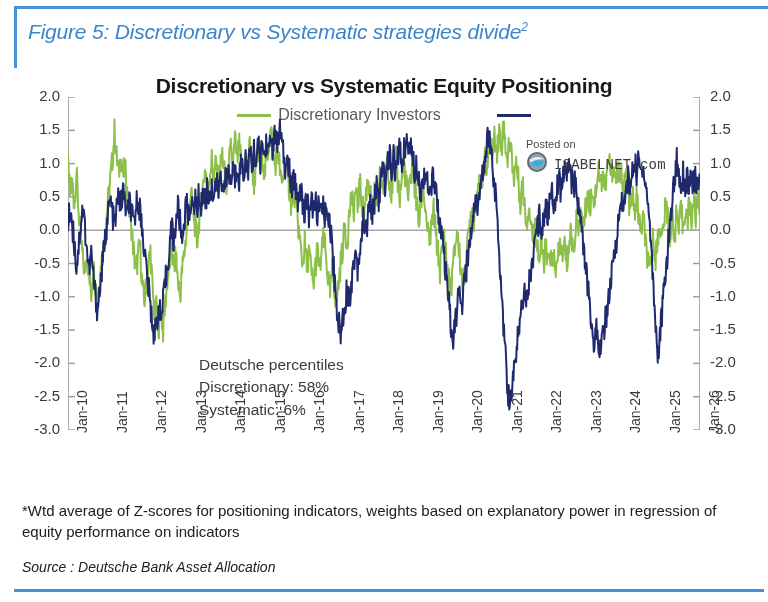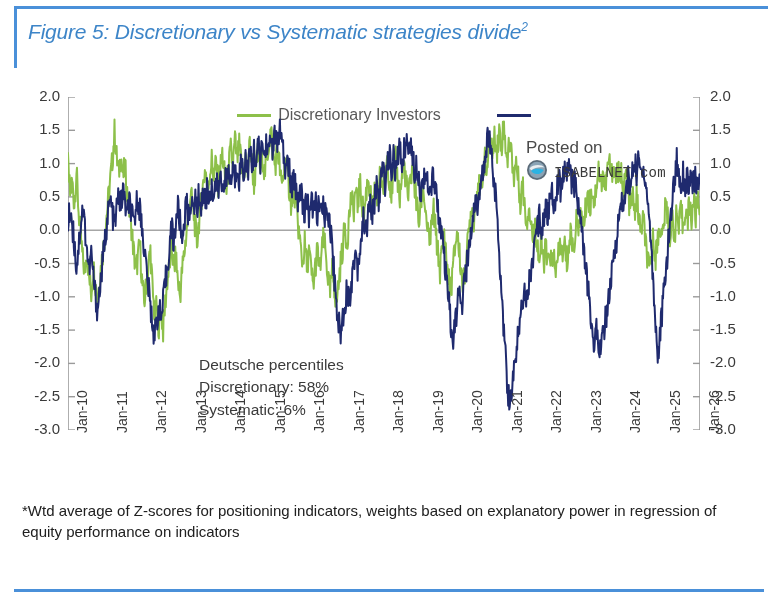--- a/index.html
+++ b/index.html
@@ -82,21 +82,21 @@
   }
 
   
   .annot {
     position: absolute; left: 199px; top: 354px;
     font-size: 15.5px; color: #3a3a3a; line-height: 1.45;
   }
 
   
   .wm { position: absolute; left: 526px; top: 138px; }
-  .wm-posted { font-size: 17px; color: #4a4a4a; }
+  .wm-posted { font-size: 11px; color: #4a4a4a; }
   .wm-row { display: flex; align-items: center; gap: 6px; margin-top: 1px; font-family: Liberation Mono, monospace; }
   .wm-name { font-size: 14px; color: #3a3a3a; letter-spacing: 0.2px; }
 
   
   .footnote {
     position: absolute; left: 22px; top: 500px; width: 722px;
     font-size: 15px; color: #202020; line-height: 1.42;
   }
   .source {
     position: absolute; left: 22px; top: 559px;
@@ -109,20 +109,21 @@
 <div id="page">
 
   <div class="rule-top"></div>
   <div class="rule-left"></div>
   <div class="rule-bottom"></div>
 
   <div class="fig-title">
     <span>Figure 5: Discretionary vs Systematic strategies divide</span><sup>2</sup>
   </div>
 
+  <div class="chart-title">Discretionary  vs Systematic Equity Positioning</div>
 
   <div class="legend">
     <div class="legend-item">
       <span class="legend-swatch" id="sw0" style="background: rgb(141, 192, 74);"></span>
       <span class="legend-label">Discretionary Investors</span>
     </div>
     <div class="legend-item">
       <span class="legend-swatch" id="sw1" style="background: rgb(31, 42, 110);"></span>
     </div>
   </div>
@@ -237,14 +238,15 @@
           <circle cx="11" cy="11" r="8.2" fill="#8aa3b5"></circle>
           <path d="M3.6 9.2 C7 5.4 15.6 5.0 18.6 8.6 C15.4 7.6 8.4 8.0 5.2 11.6 Z" fill="#e9eef2"></path>
           <path d="M5.0 11.8 C8.4 9.0 15.0 9.2 17.6 11.2 C14.6 16.0 8.2 16.6 5.0 11.8 Z" fill="#2bb3e3"></path>
         </svg>
       </span>
       <span class="wm-name">ISABELNET.com</span>
     </div>
   </div>
 
   <div class="footnote">*Wtd average of Z-scores for positioning indicators, weights based on explanatory power in regression of equity performance on indicators</div>
+  <div class="source">Source : Deutsche Bank Asset Allocation</div>
 
 </div>
 
 </body></html>

